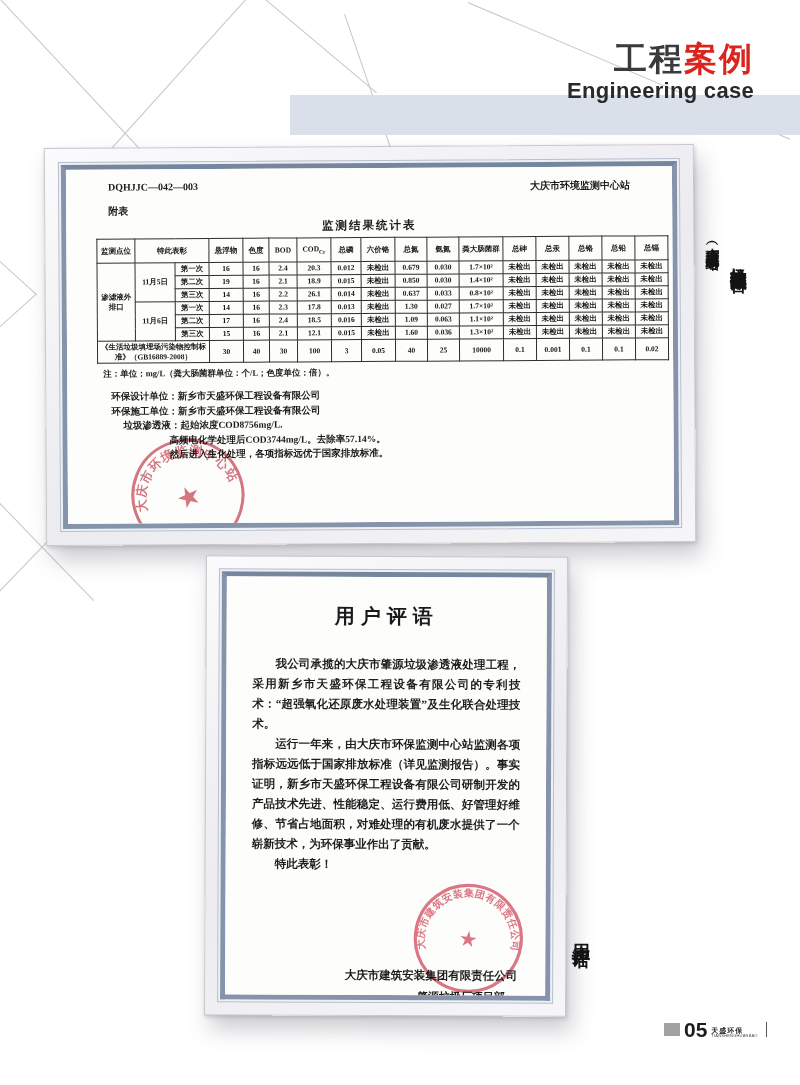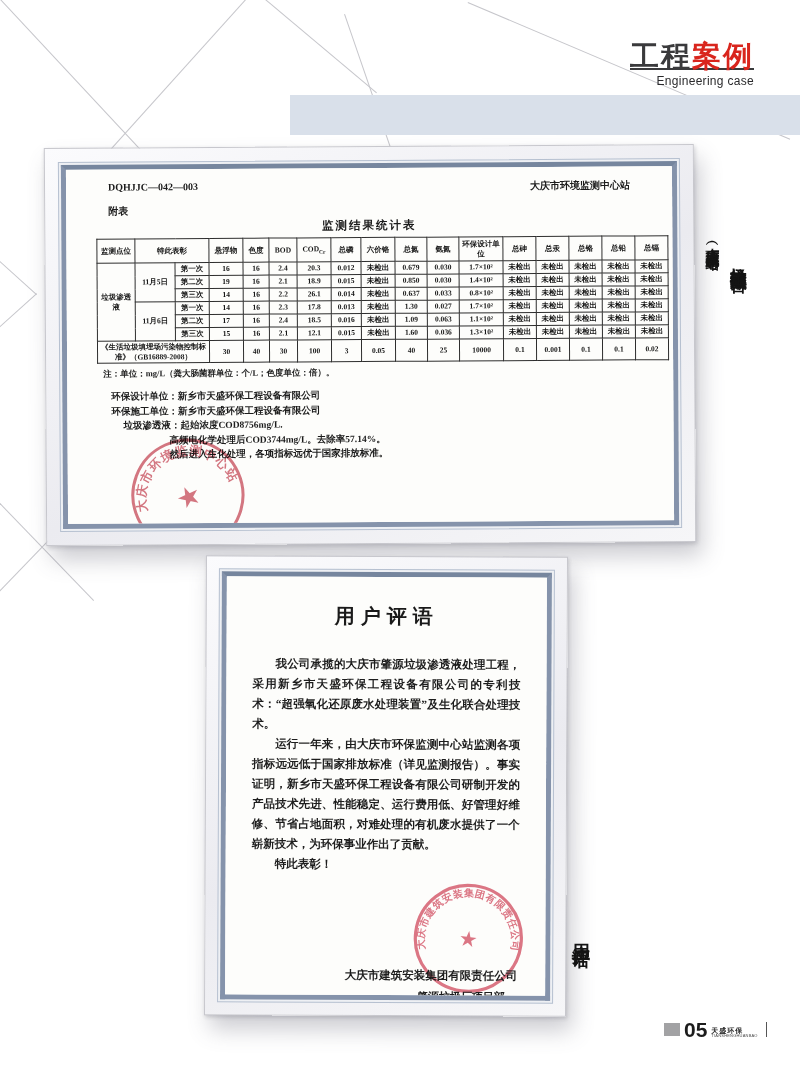--- a/index.html
+++ b/index.html
@@ -6,23 +6,23 @@
   html,body { width:800px; height:1085px; background:#ffffff; overflow:hidden;
               font-family:"Liberation Sans","DejaVu Sans",sans-serif; }
   .page { position:relative; width:800px; height:1085px; background:#fff; overflow:hidden; }
 
   
   .dline { position:absolute; height:1px; background:#c6c6cb; transform-origin:0 0; z-index:0; }
 
   
   .accent-bar { position:absolute; left:290px; top:95px; width:510px; height:40px; background:#d9e0ea; z-index:1; }
   .masthead { position:absolute; top:42px; right:46px; text-align:right; z-index:2; }
-  .masthead .zh { font-size:29px; font-weight:bold; letter-spacing:2px; color:#3a3a3c; line-height:1;text-decoration:underline; }
+  .masthead .zh { font-size:33px; font-weight:bold; letter-spacing:2px; color:#3a3a3c; line-height:1; }
   .masthead .zh .red { color:#d9251d; }
-  .masthead .en { font-size:12px; font-weight:normal; color:#2a2a2c; margin-top:3px; letter-spacing:0.3px; }
+  .masthead .en { font-size:22px; font-weight:bold; color:#2a2a2c; margin-top:3px; letter-spacing:0.3px; }
 
   
   .frame { position:absolute; z-index:2; border:1px solid #c7c7cd;
            background:linear-gradient(155deg,#fbfbfd 0%,#ebebf0 55%,#f6f6f8 100%);
            box-shadow:6px 14px 22px rgba(90,90,105,.30), 1px 2px 4px rgba(90,90,105,.25); }
   .frame1 { left:45px; top:146px; width:650px; height:398px; padding:13px; transform:rotate(-0.35deg); }
   .frame2 { left:205px; top:556px; width:362px; height:460px; padding:12px; transform:rotate(0.25deg); }
   .mat { width:100%; height:100%; border:1px solid #b6c0d0; padding:2px; background:#eef0f4; }
   .lip { width:100%; height:100%; border:5px solid #8593ab; border-top-color:#76869e; background:#fdfdfb; }
   .paper { position:relative; width:100%; height:100%; overflow:hidden; background:#fdfdfb; color:#1c1c1c;
@@ -135,31 +135,31 @@
                 <th>监测点位</th>
                 <th colspan="2">特此表彰</th>
                 <th>悬浮物</th>
                 <th>色度</th>
                 <th>BOD</th>
                 <th><span>COD</span><sub>Cr</sub></th>
                 <th>总磷</th>
                 <th>六价铬</th>
                 <th>总氮</th>
                 <th>氨氮</th>
-                <th>环保设计单位</th>
+                <th>粪大肠菌群</th>
                 <th>总砷</th>
                 <th>总汞</th>
                 <th>总铬</th>
                 <th>总铅</th>
                 <th>总镉</th>
               </tr>
             </thead>
             <tbody>
               <tr>
-                <td rowspan="6">垃圾渗透液</td>
+                <td rowspan="6">渗滤液外排口</td>
                 <td rowspan="3">11月5日</td>
                 <td>第一次</td>
                 <td>16</td>
                   <td>16</td>
                   <td>2.4</td>
                   <td>20.3</td>
                   <td>0.012</td>
                   <td>未检出</td>
                   <td>0.679</td>
                   <td>0.030</td>

